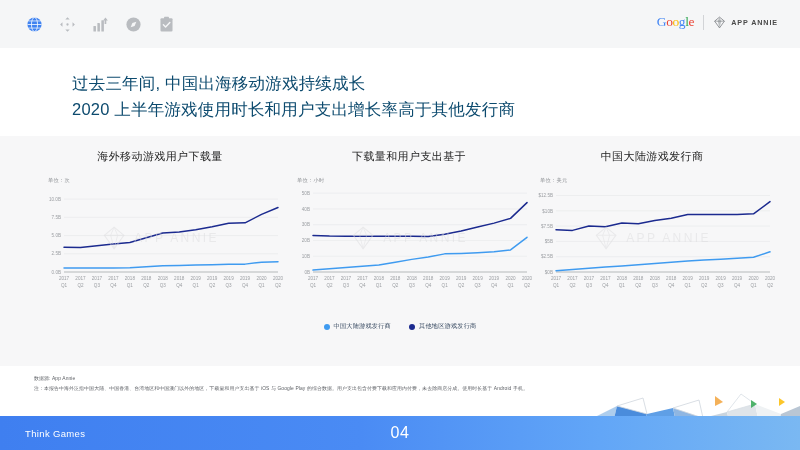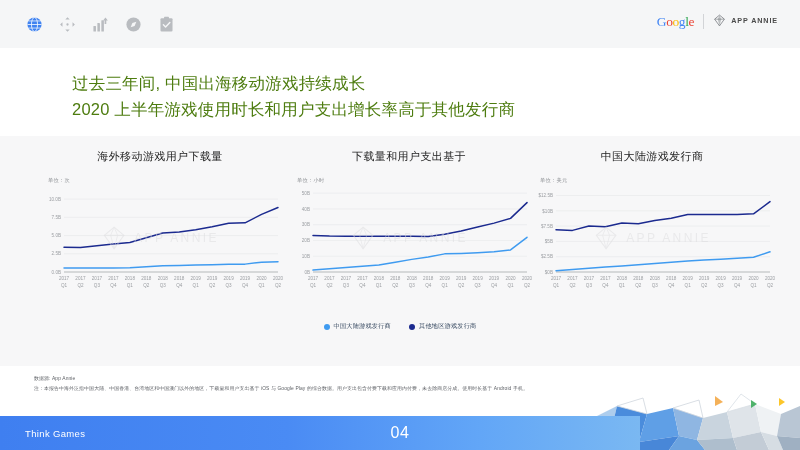--- a/index.html
+++ b/index.html
@@ -14,35 +14,35 @@
   
   .toolbar {
     position: absolute; top: 0; left: 0; width: 800px; height: 48px;
     background: #f5f6f7;
     display: flex; align-items: center;
   }
   .toolbar-icons { display: flex; align-items: center; gap: 16px; margin-left: 26px; }
   .tb-ic { width: 17px; height: 17px; display: block; }
   .brand-group {
     position: absolute; right: 22px; top: 14px;
-    display: flex; align-items: flex-start; gap: 9px;
+    display: flex; align-items: center; gap: 9px;
   }
   .google-word { font-size: 13.5px; letter-spacing: -0.4px; font-family: "Liberation Serif", serif; }
   .google-word span { font-weight: 500; }
   .g-b { color: #4285F4; } .g-r { color: #EA4335; } .g-y { color: #FBBC05; } .g-g { color: #34A853; }
   .brand-div { width: 1px; height: 15px; background: #d2d4d7; }
   .aa-group { display: flex; align-items: center; gap: 5px; }
   .aa-word { font-size: 7.2px; letter-spacing: 0.9px; color: #4a4a4a; font-weight: 700; }
 
   
   .title-block {
     position: absolute; left: 72px; top: 70px; width: 640px;
   }
   .title-line {
-    font-size: 16.5px; color: #4d7c0f; line-height: 26px;
+    font-size: 16.5px; color: #0c4a6e; line-height: 26px;
     font-weight: 400; letter-spacing: 0.2px; white-space: nowrap;
   }
 
   
   .panel {
     position: absolute; left: 0; top: 136px; width: 800px; height: 230px;
     background: #f7f7f8;
   }
 
   .charts-row { position: absolute; top: 0; left: 0; width: 800px; height: 180px; }
@@ -77,21 +77,21 @@
 
   
   .footnotes { position: absolute; left: 34px; top: 374px; width: 740px; }
   .fn-line { font-size: 4.9px; color: #5b5e63; line-height: 9.5px; letter-spacing: 0.12px; white-space: nowrap; }
 
   
   .decor { position: absolute; right: 0; bottom: 0; width: 235px; height: 62px; pointer-events: none; }
 
   
   .bottombar {
-    position: absolute; left: 0; bottom: 0; width: 640px; height: 34px;
+    position: absolute; left: 0; bottom: 0; width: 800px; height: 34px;
     background: linear-gradient(90deg, #3f7ff0 0%, #4a8bf4 45%, #62a6f7 75%, #7ab8f2 100%);
     display: flex; align-items: center;
   }
   .bb-left { margin-left: 25px; font-size: 9.5px; color: #fff; letter-spacing: 0.35px; }
   .bb-page {
     position: absolute; left: 0; width: 800px; text-align: center;
     font-size: 16px; color: #fff; letter-spacing: 0.6px;
   }
 
   .axis-lbl { font-size: 4.6px; fill: #9b9ea2; font-family: "Liberation Sans", sans-serif; }

